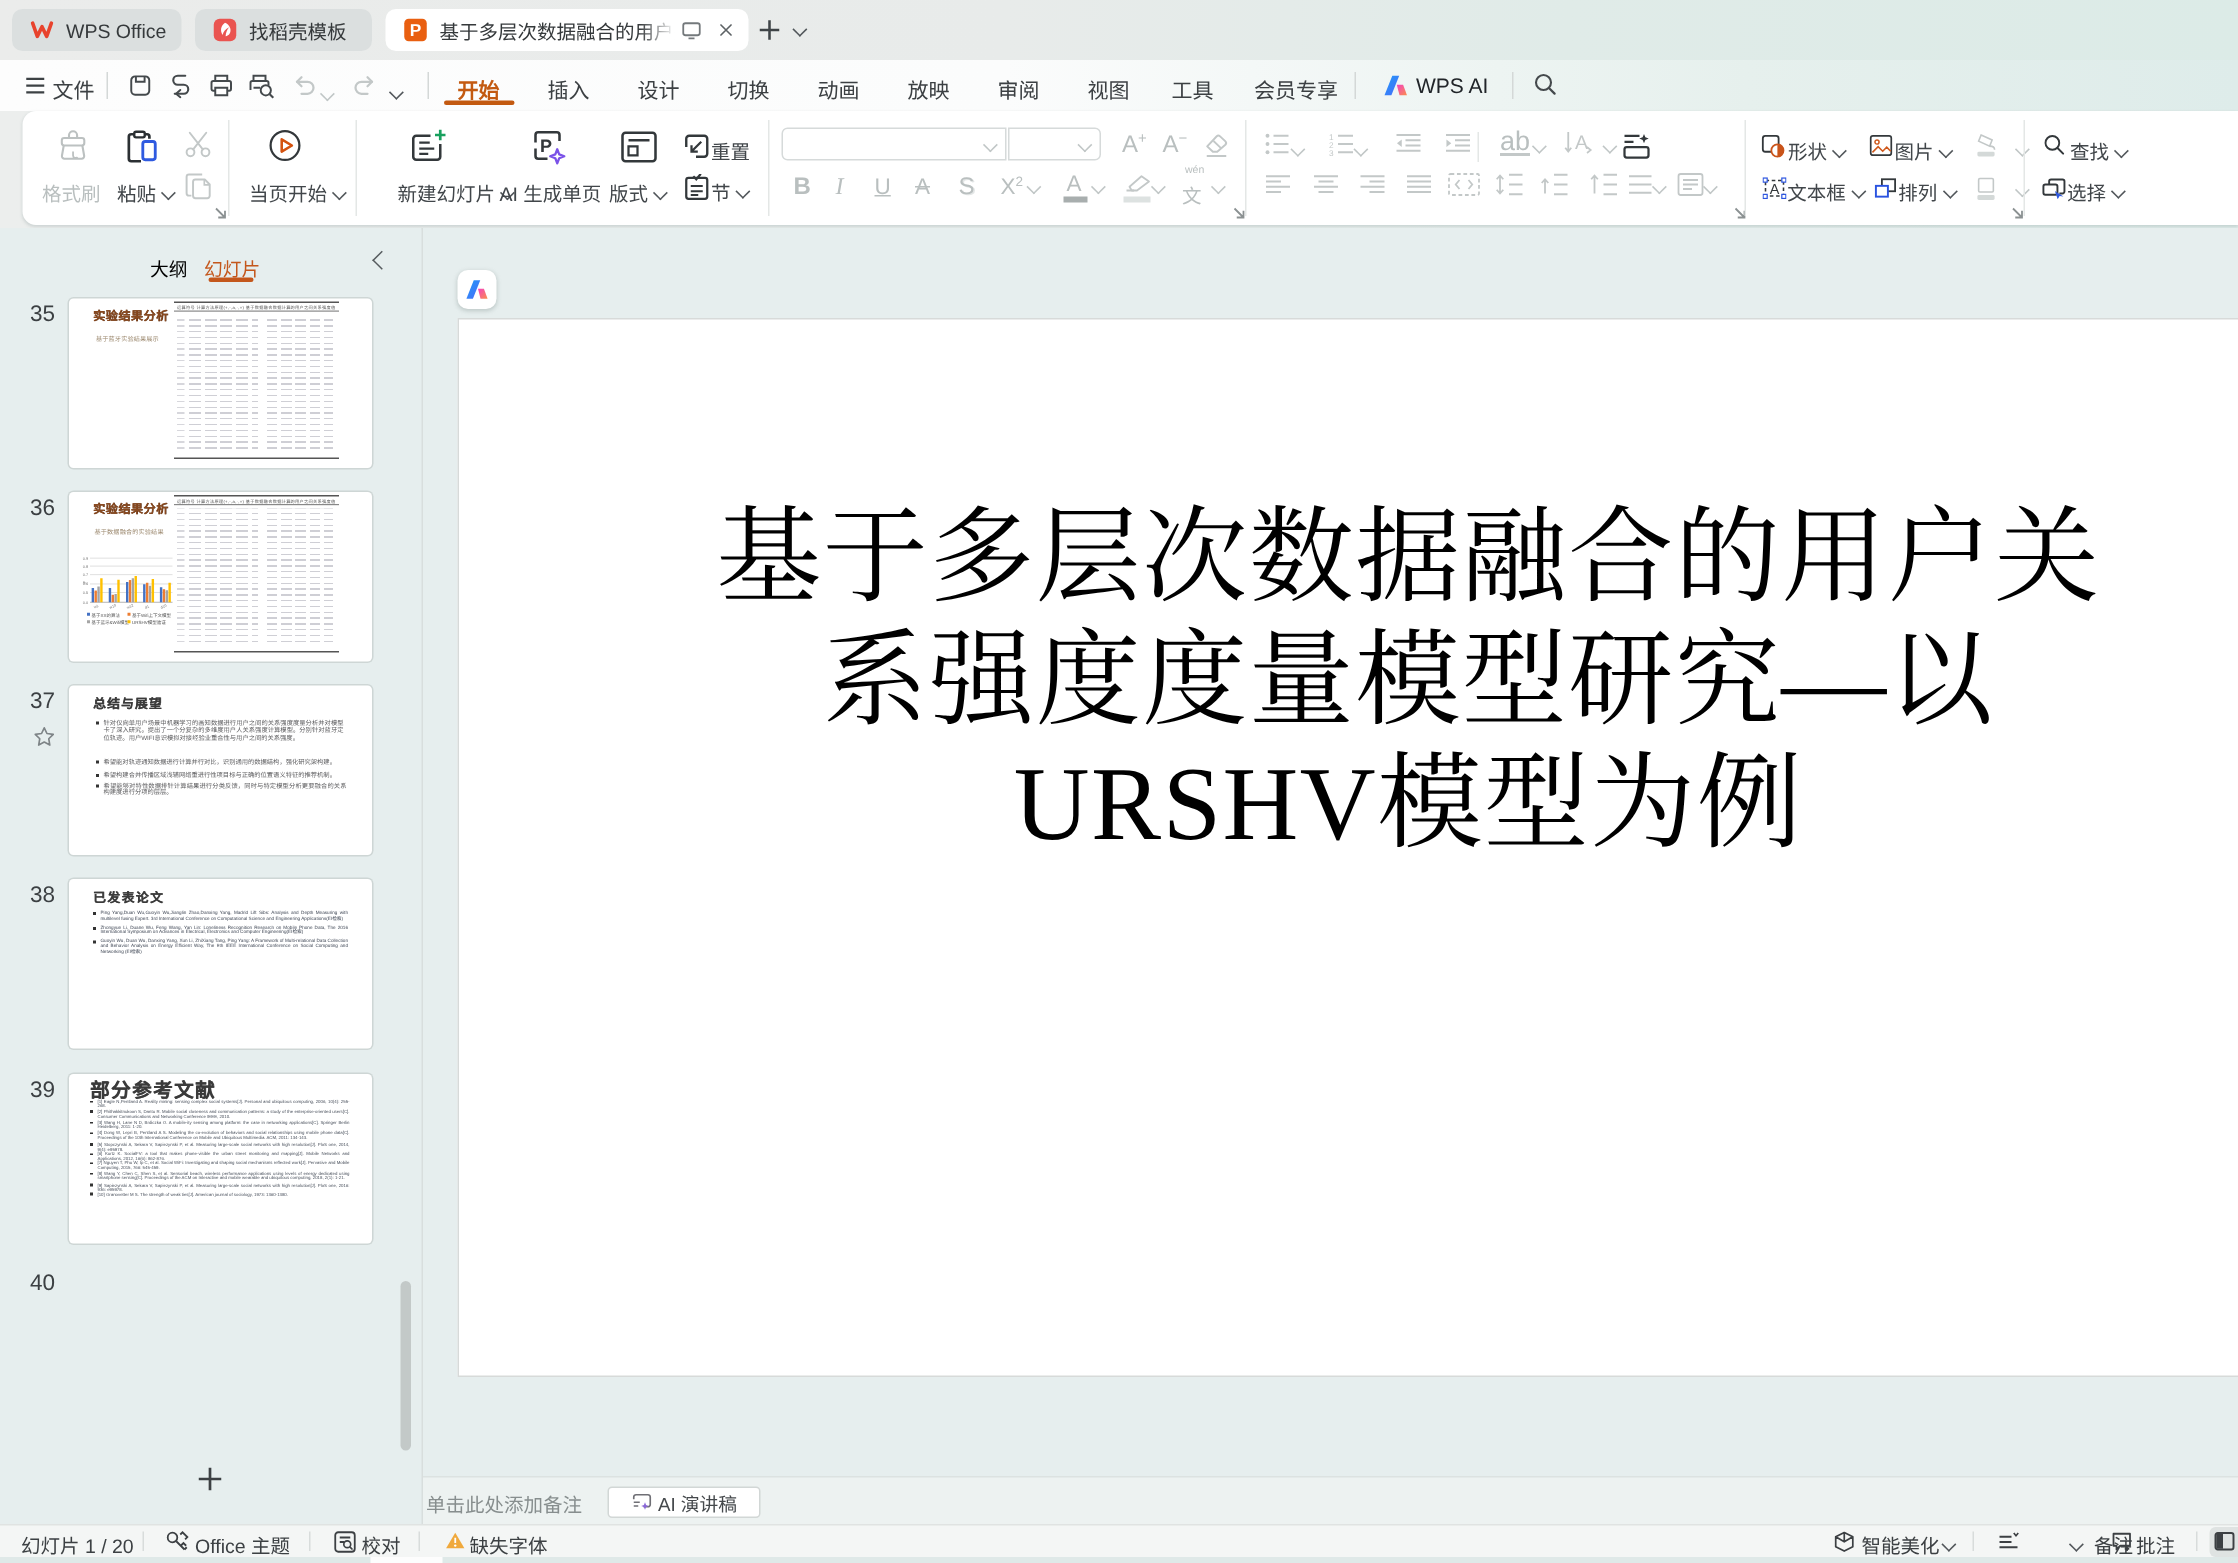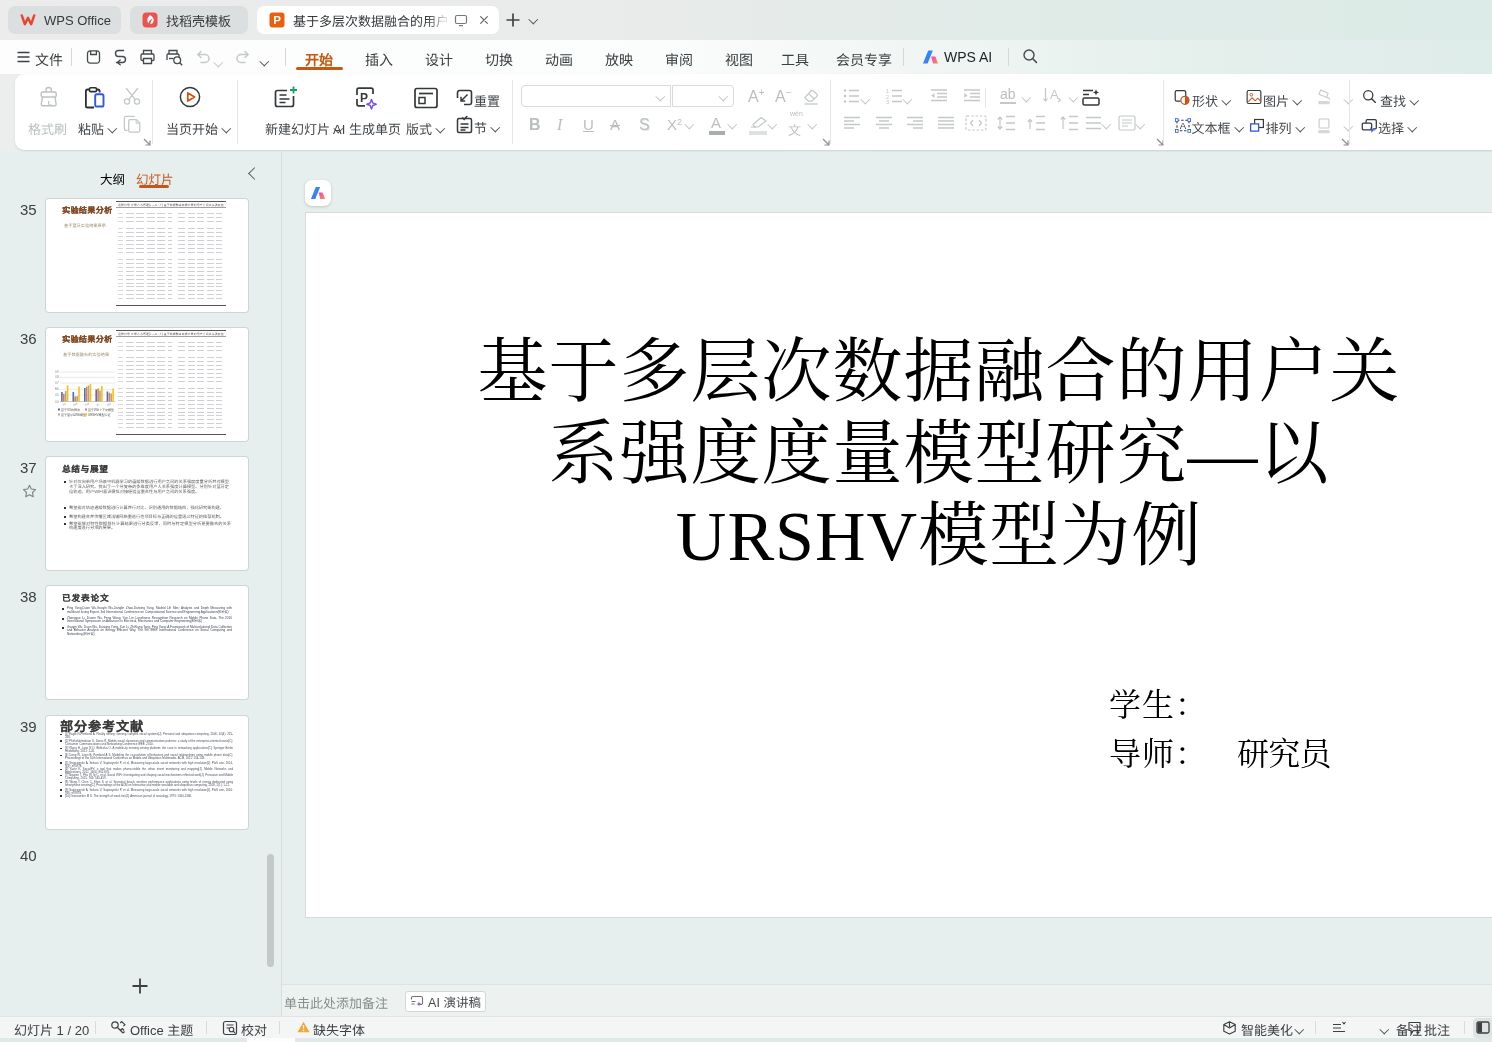--- a/index.html
+++ b/index.html
@@ -300,21 +300,21 @@
     <i class="cd" style="left:889px;top:21.5px"></i>
     <svg class="bigicon" style="left:915px;top:14px" width="18" height="16" viewBox="0 0 18 16">
           <path d="M1 2 h16 M7 5.5 h10 M7 9 h10 M1 12.5 h16" stroke="#c3c8c8" stroke-width="1.3"></path>
           <path d="M4.5 5 v5 l-3.2-2.5 Z" fill="#c3c8c8"></path>
         </svg>
     <svg class="bigicon" style="left:948px;top:14px" width="18" height="16" viewBox="0 0 18 16">
           <path d="M1 2 h16 M7 5.5 h10 M7 9 h10 M1 12.5 h16" stroke="#c3c8c8" stroke-width="1.3"></path>
           <path d="M1.3 5 v5 l3.2-2.5 Z" fill="#c3c8c8"></path>
         </svg>
     <div class="abs" style="left:970px;top:14px;width:1px;height:20px;background:#e4e7e6"></div>
-    <div class="rlabel dis" style="left:985px;top:13px;font-size:14px;border-bottom:2px solid #c3c8c8;line-height:15px">ab</div>
+    <div class="rlabel dis" style="left:985px;top:13px;font-size:18px;border-bottom:2px solid #c3c8c8;line-height:15px">ab</div>
     <i class="cd" style="left:1008px;top:19.5px"></i>
     <svg class="bigicon" style="left:1027px;top:12px" width="20" height="20" viewBox="0 0 20 20">
           <text x="8" y="13" font-size="13" fill="#c3c8c8" font-family="Liberation Sans">A</text>
           <path d="M3.5 2 v13 M1.5 12.5 l2 2.5 2-2.5" fill="none" stroke="#c3c8c8" stroke-width="1.2"></path>
           <path d="M16 4 l2.5 2 -2.5 2" fill="none" stroke="#c3c8c8" stroke-width="1.1" transform="translate(0,8)"></path>
         </svg>
     <i class="cd" style="left:1055px;top:19.5px"></i>
     <svg class="bigicon" style="left:1066px;top:13px" width="20" height="20" viewBox="0 0 20 20">
           <path d="M2 3.5 h10 M2 7.5 h6" stroke="#33383b" stroke-width="1.5"></path>
           <path d="M14 3 l1.2 3 3 1.2 -3 1.2 -1.2 3 -1.2-3 -3-1.2 3-1.2 Z" fill="#33383b" transform="scale(0.75) translate(6,0)"></path>
@@ -537,26 +537,25 @@
   <div class="lpdivider"></div>
   <div class="canvas" id="canvas">
     <div class="aibtn">
         <svg style="position:absolute;left:5px;top:5px" width="16" height="16" viewBox="0 0 17 16">
           <path d="M6.2 1.5 L10.8 1.5 L5.6 14.5 L1 14.5 Z" fill="url(#wai1)"></path>
           <path d="M9.2 7.5 L13.4 7.5 L16 14.5 L11 14.5 Z" fill="url(#wai2)"></path>
         </svg>
       </div>
     <div class="slide">
       <div class="slidetitle serif">基于多层次数据融合的用户关<br>系强度度量模型研究—以<br>URSHV模型为例</div>
-      <div class="slidesub serif">学生：<br>导师：<span style="margin-left:29px;letter-spacing:-0.8px">研究员</span></div>
     </div>
   </div>
   <div class="notesrow">
     <div class="abs" style="left:2px;top:8px;font-size:13px;color:#878e8e">单击此处添加备注</div>
-    <div class="abs" style="left:123px;top:6px;width:81px;height:21px;background:#fff;border:1px solid #d2d7d6;border-radius:3px;box-sizing:border-box;display:flex;align-items:center;justify-content:center">
+    <div class="abs" style="left:123px;top:6px;width:102px;height:21px;background:#fff;border:1px solid #d2d7d6;border-radius:3px;box-sizing:border-box;display:flex;align-items:center;justify-content:center">
       <svg width="14" height="13" viewBox="0 0 14 13" style="margin-right:4px">
           <path d="M1.5 4.5 V3 a1.5 1.5 0 0 1 1.5-1.5 h8 A1.5 1.5 0 0 1 12.5 3 v5 a1.5 1.5 0 0 1-1.5 1.5 H8" fill="none" stroke="#6f6f75" stroke-width="1.1"></path>
           <path d="M1.5 6.5 h4 M1.5 9 h3" stroke="#6f6f75" stroke-width="1.1"></path>
           <path d="M9 8.2 l0.8 2 2 0.8 -2 0.8 -0.8 2 -0.8-2 -2-0.8 2-0.8 Z" fill="#8b68d8" transform="translate(0,-1.8) scale(0.9) translate(1,1)"></path>
         </svg>
       <span style="font-size:12.5px;color:#45494c">AI 演讲稿</span>
     </div>
   </div>
   <div class="statusbar">
     <div class="abs" style="left:14px;top:3px">幻灯片 1 / 20</div>

